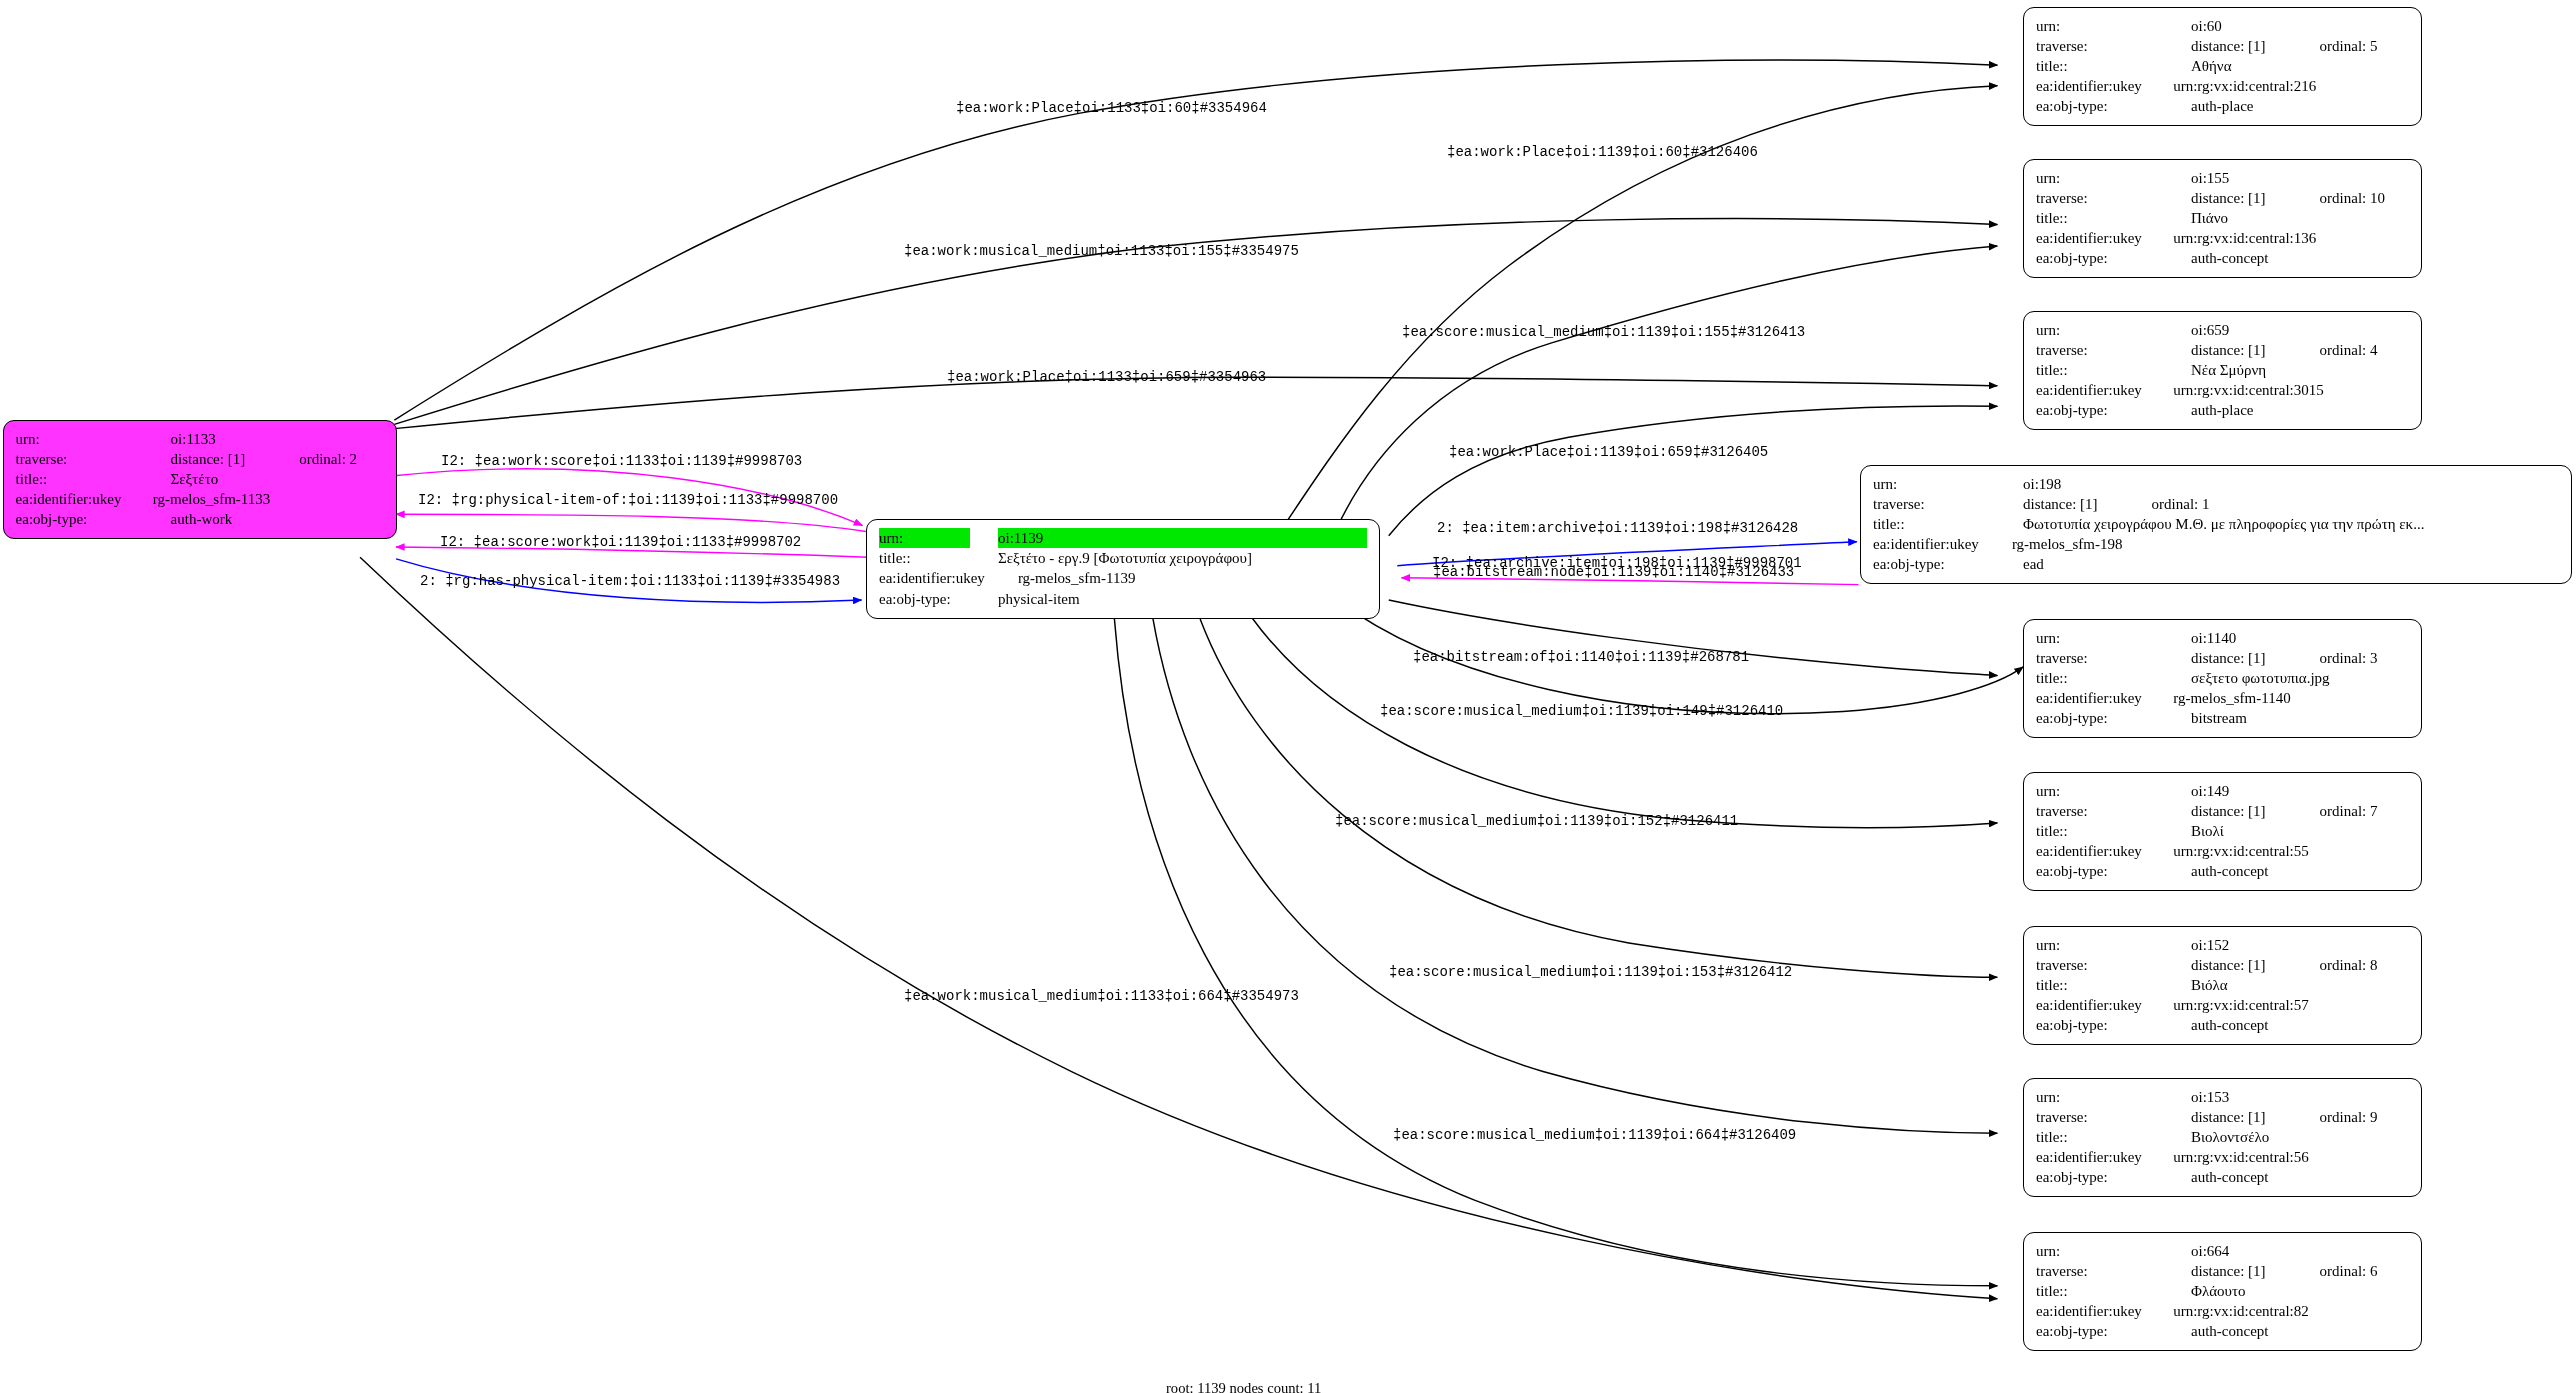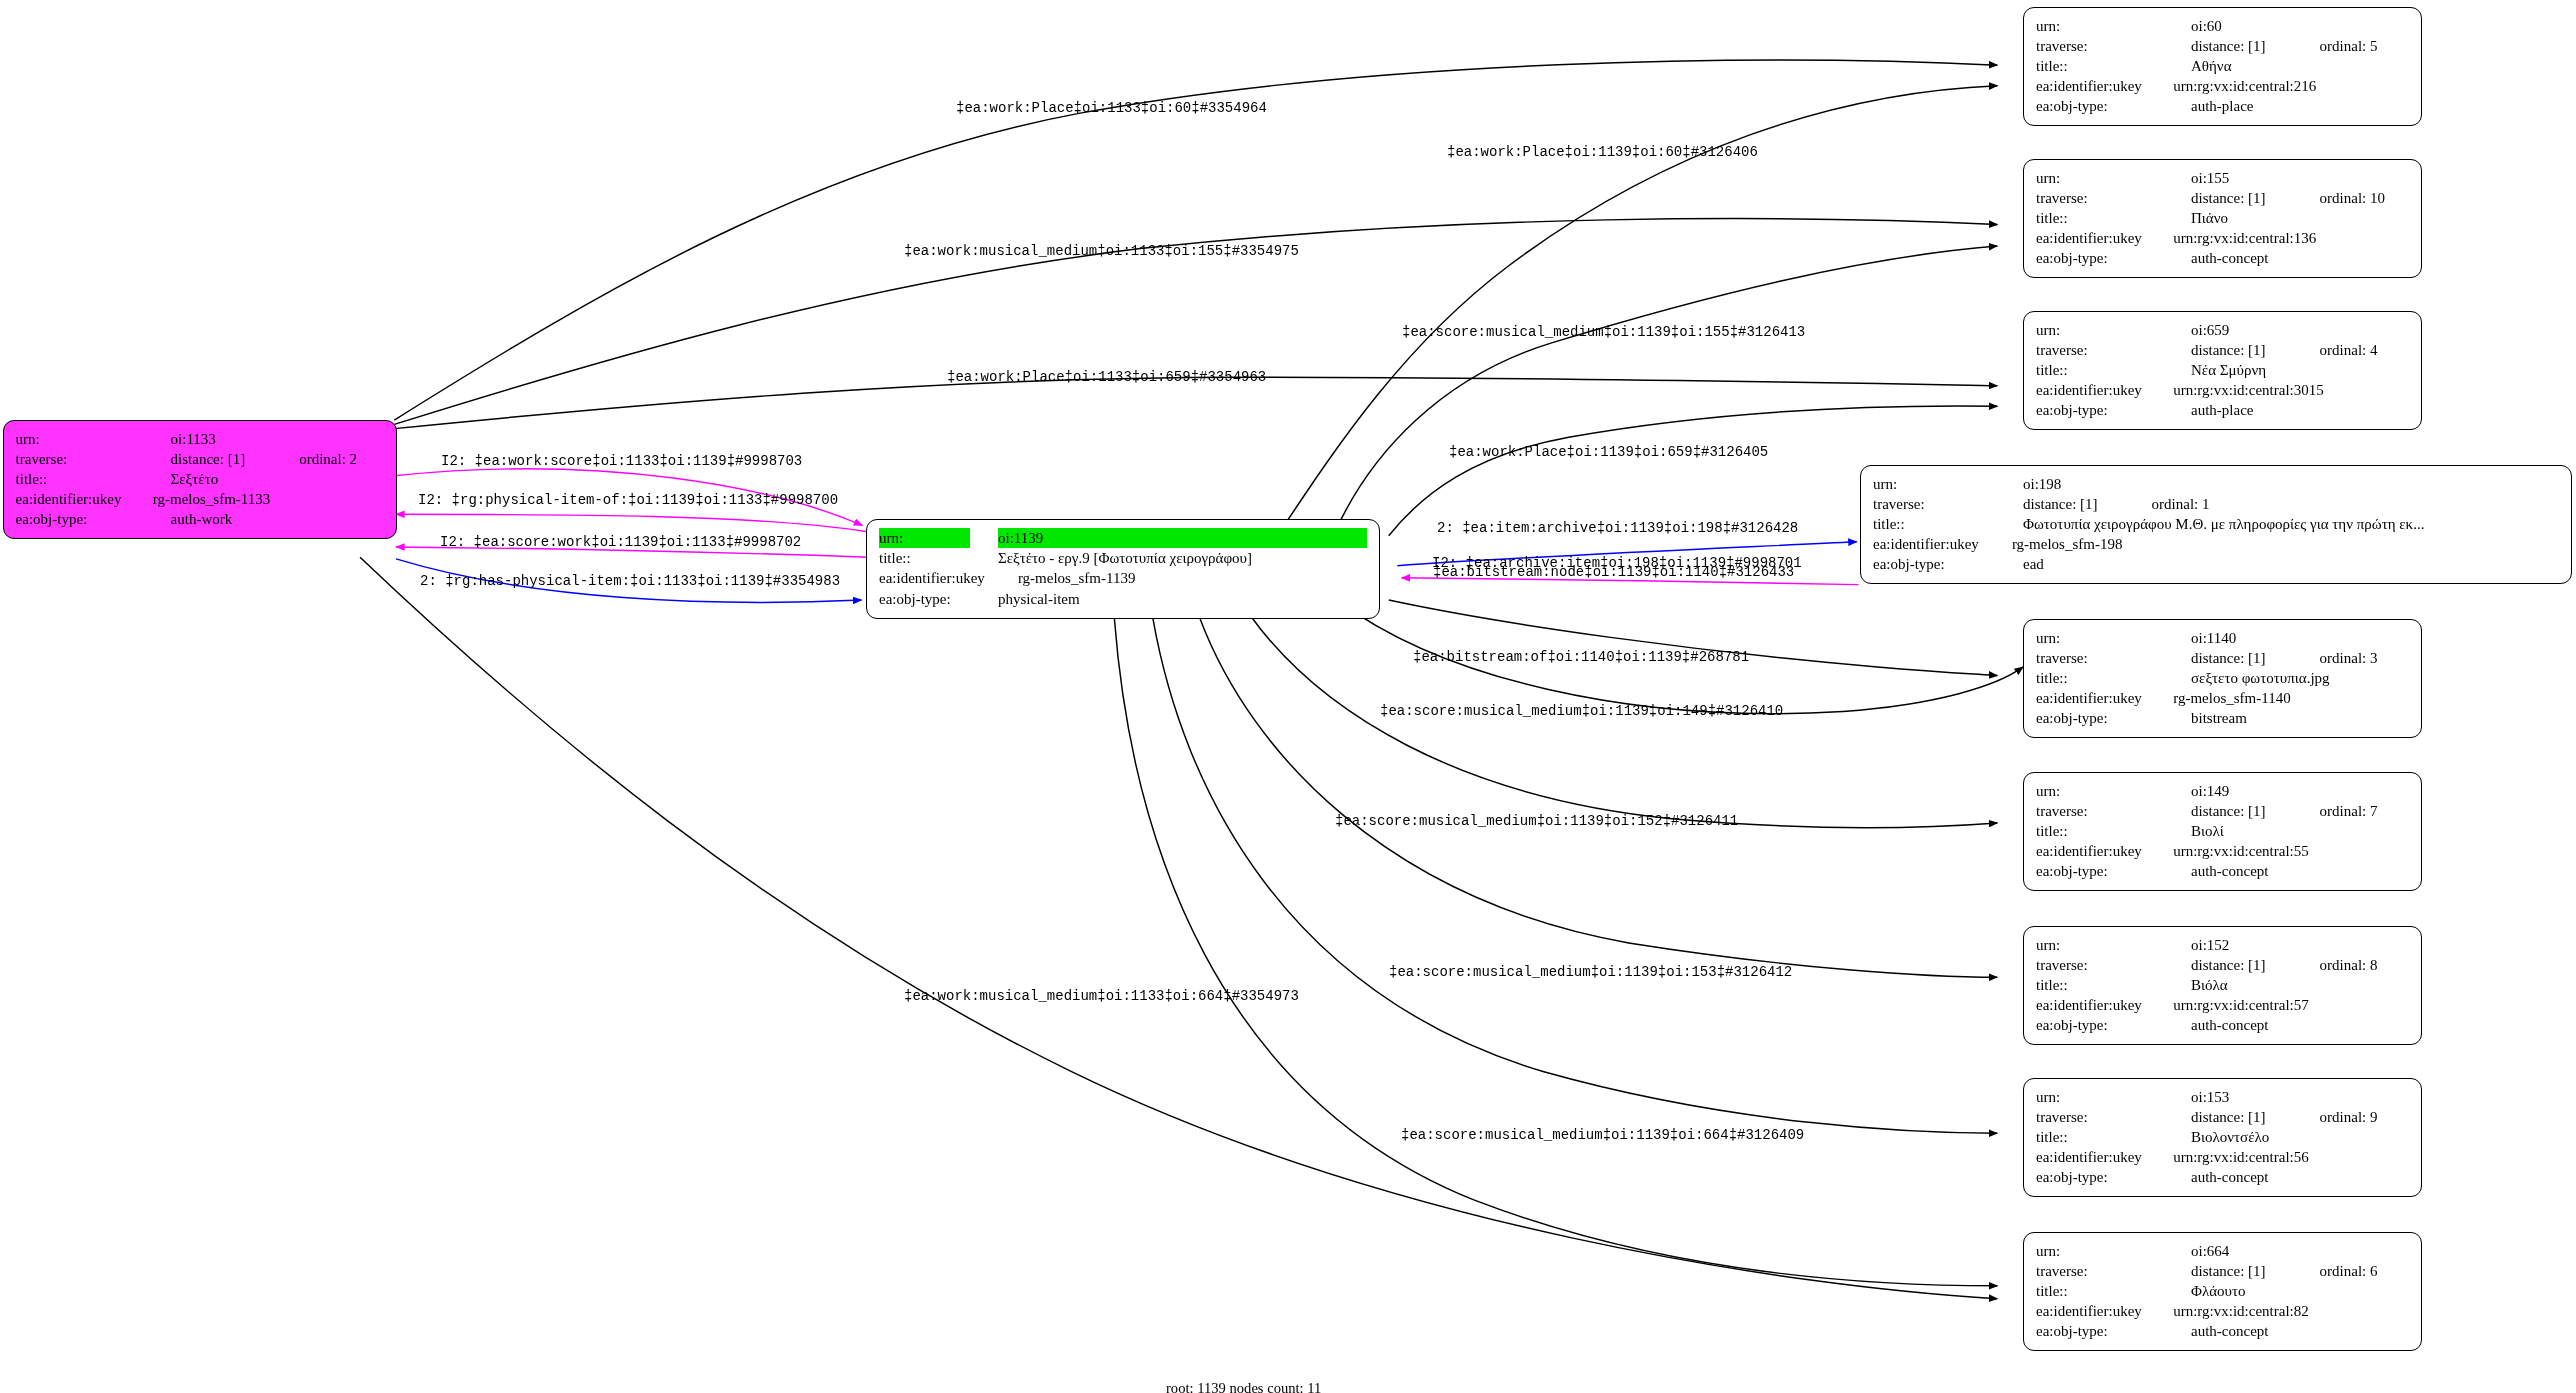--- a/index.html
+++ b/index.html
@@ -157,21 +157,21 @@
   <div class="elabel" style="left:420px; top:573px;">2: ‡rg:has-physical-item:‡oi:1133‡oi:1139‡#3354983</div>
 
   <div class="elabel" style="left:1437px; top:520px;">2: ‡ea:item:archive‡oi:1139‡oi:198‡#3126428</div>
   <div class="elabel" style="left:1432px; top:555px;">I2: ‡ea:archive:item‡oi:198‡oi:1139‡#9998701</div>
   <div class="elabel" style="left:1421px; top:564px;margin-left:12px;">‡ea:bitstream:node‡oi:1139‡oi:1140‡#3126433</div>
 
   <div class="elabel" style="left:1413px; top:649px;">‡ea:bitstream:of‡oi:1140‡oi:1139‡#268781</div>
   <div class="elabel" style="left:1380px; top:703px;">‡ea:score:musical_medium‡oi:1139‡oi:149‡#3126410</div>
   <div class="elabel" style="left:1335px; top:813px;">‡ea:score:musical_medium‡oi:1139‡oi:152‡#3126411</div>
   <div class="elabel" style="left:1389px; top:964px;">‡ea:score:musical_medium‡oi:1139‡oi:153‡#3126412</div>
-  <div class="elabel" style="left:1393px; top:1127px;margin-left:8px;">‡ea:score:musical_medium‡oi:1139‡oi:664‡#3126409</div>
+  <div class="elabel" style="left:1393px; top:1127px;">‡ea:score:musical_medium‡oi:1139‡oi:664‡#3126409</div>
   <div class="elabel" style="left:904px; top:988px;">‡ea:work:musical_medium‡oi:1133‡oi:664‡#3354973</div>
 
   <div class="node magenta w-std" style="left:2.6px; top:420px; width:394px;">
     <div class="row">
       <span class="k">urn:</span>
       <span class="v">oi:1133</span>
     </div>
     <div class="row trav">
       <span class="k">traverse:</span>
       <span class="v">distance: [1]</span>

